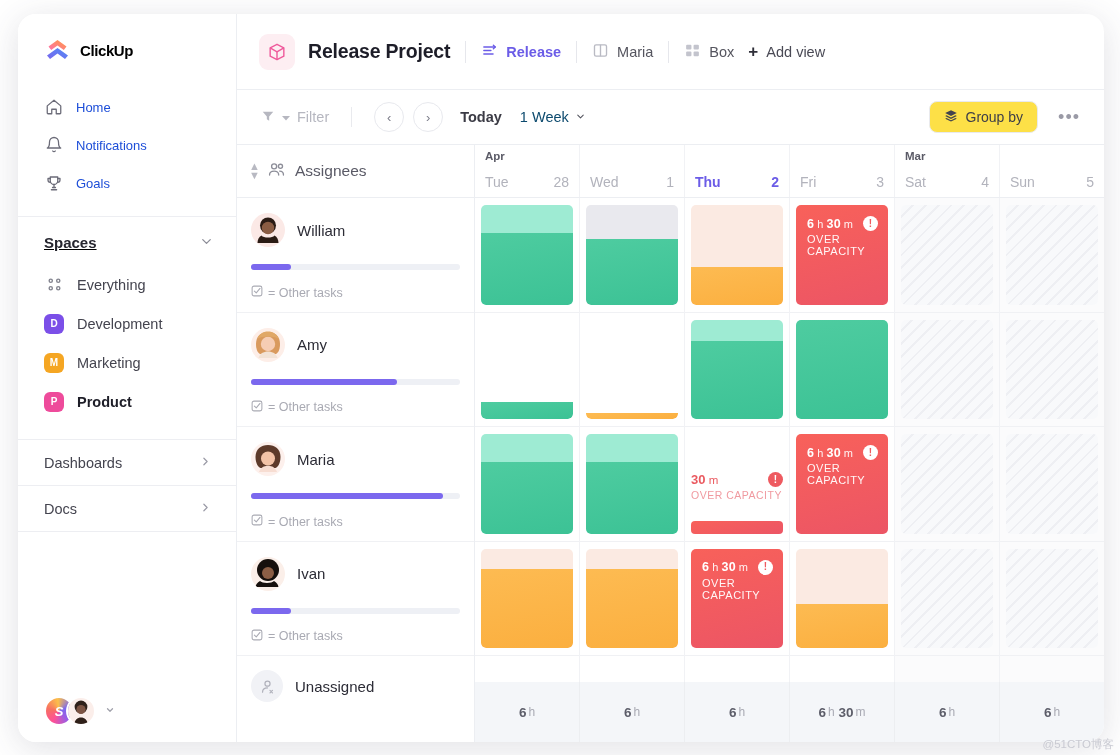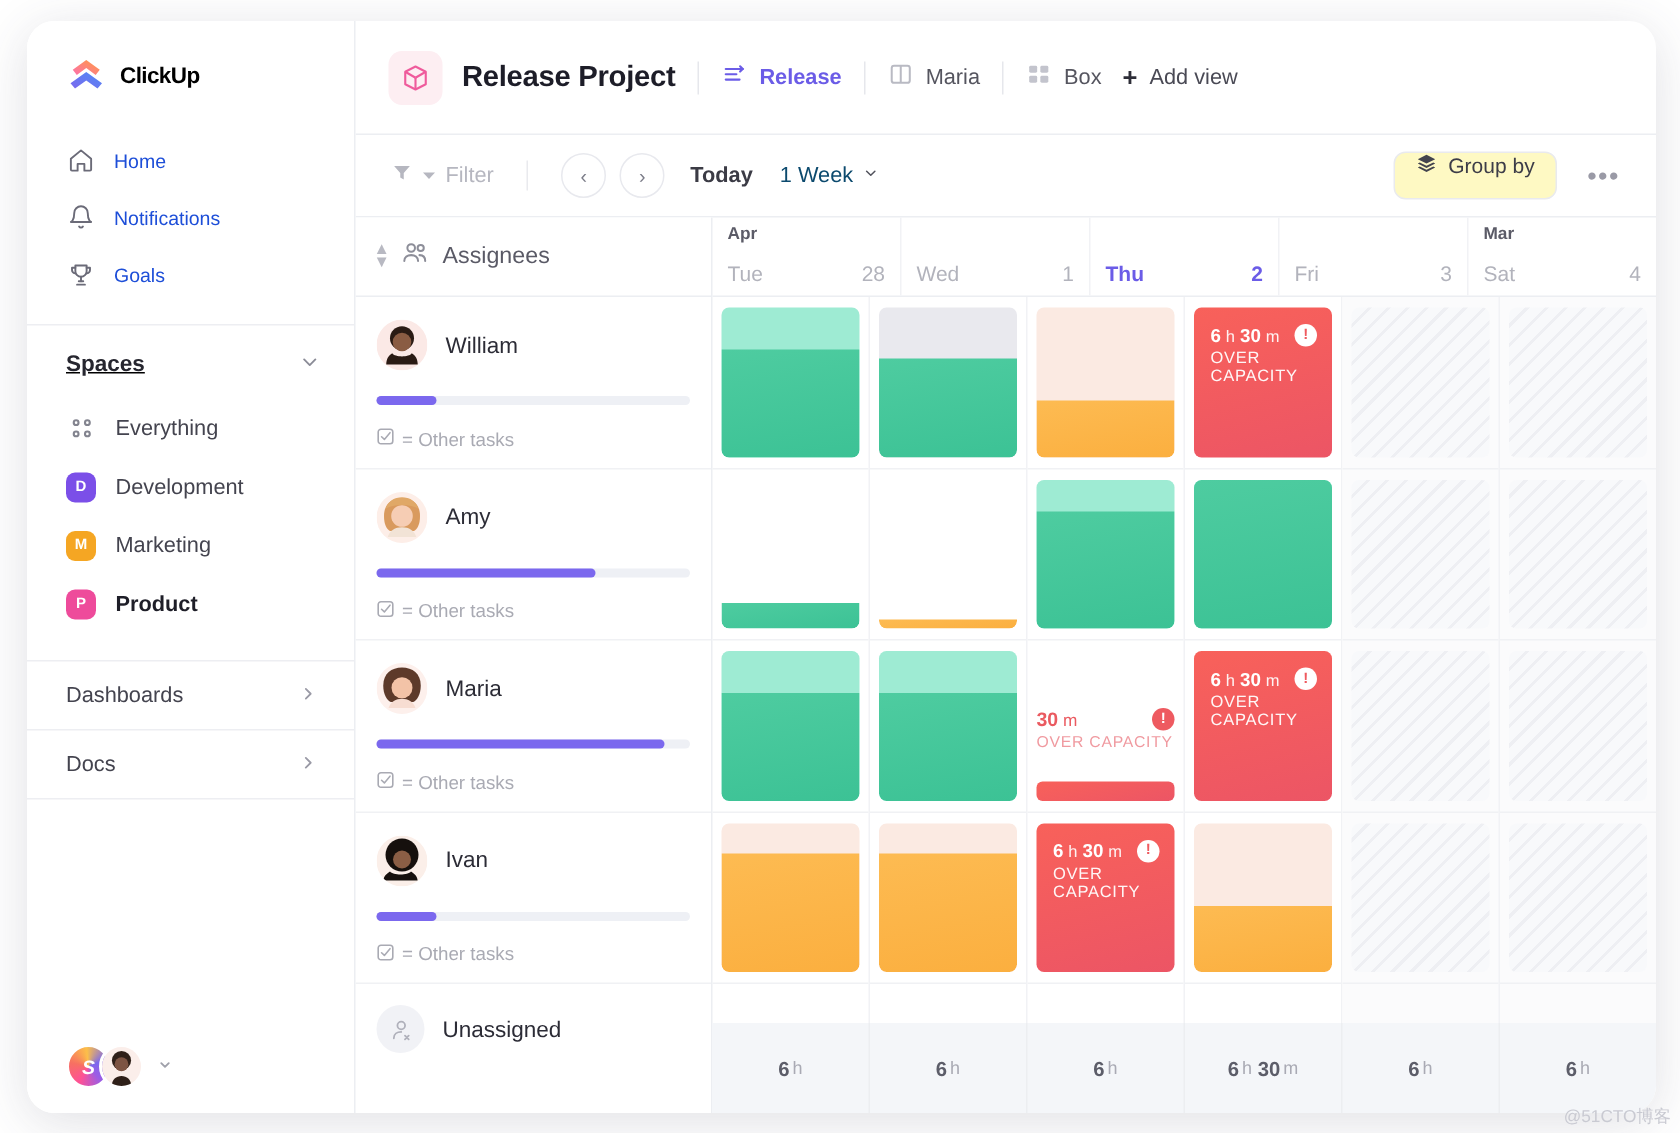--- a/index.html
+++ b/index.html
@@ -132,24 +132,24 @@
     width: 30px; height: 30px; border-radius: 50%;
     border: 1px solid #e8e9ee; background: #fff;
     display: flex; align-items: center; justify-content: center;
     color: #7c7d89; font-size: 13px; cursor: pointer;
   }
   .round-btn + .round-btn { margin-left: 9px; }
   .today-btn { font-size: 14.5px; color: #3b3b45; font-weight: bold; margin-left: 17px; cursor: pointer; }
   .range-btn { display: flex; align-items: center; gap: 6px; font-size: 14.5px; color: #0c4a6e; margin-left: 18px; cursor: pointer; }
   .spacer { flex: 1; }
   .groupby-btn {
-    display: flex; align-items: flex-start; gap: 8px;
+    display: flex; align-items: center; gap: 8px;
     height: 32px; padding: 0 14px;
     border: 1px solid #e9eaee; border-radius: 8px;
-    font-size: 14px; color: #3d3d48; background: #fef9c3; cursor: pointer;
+    font-size: 14px; color: #3d3d48; background: #fde047; cursor: pointer;
   }
   .dots-btn { color: #9a9aa6; font-size: 18px; letter-spacing: 1px; margin-left: 16px; cursor: pointer; padding: 0 4px; }
 
   
   .grid-wrap { flex: 1; display: flex; min-height: 0; }
   .assignee-col {
     width: 238px; flex: 0 0 238px;
     border-right: 1px solid #eceef2;
     display: flex; flex-direction: column;
     background: #fff;
@@ -675,20 +675,27 @@
               <span class="dnum">3</span>
             </div>
           </div>
           <div class="dcol-h">
             <div class="month-lab">Mar</div>
             <div class="day-line">
               <span class="dow">Sat</span>
               <span class="dnum">4</span>
             </div>
           </div>
+          <div class="dcol-h">
+            <div class="month-lab"></div>
+            <div class="day-line">
+              <span class="dow">Sun</span>
+              <span class="dnum">5</span>
+            </div>
+          </div>
         </div>
 
         <div class="cal-body" id="cal-body">
             <div class="dcol">
               <div class="cell">
                 <div class="cap" style="background:#9EEBD3">
                   <div class="cap-fill" style="height:72%;background:linear-gradient(170deg,#4ECCA0,#3CC295)"></div>
                 </div>
               </div>
               <div class="cell">

